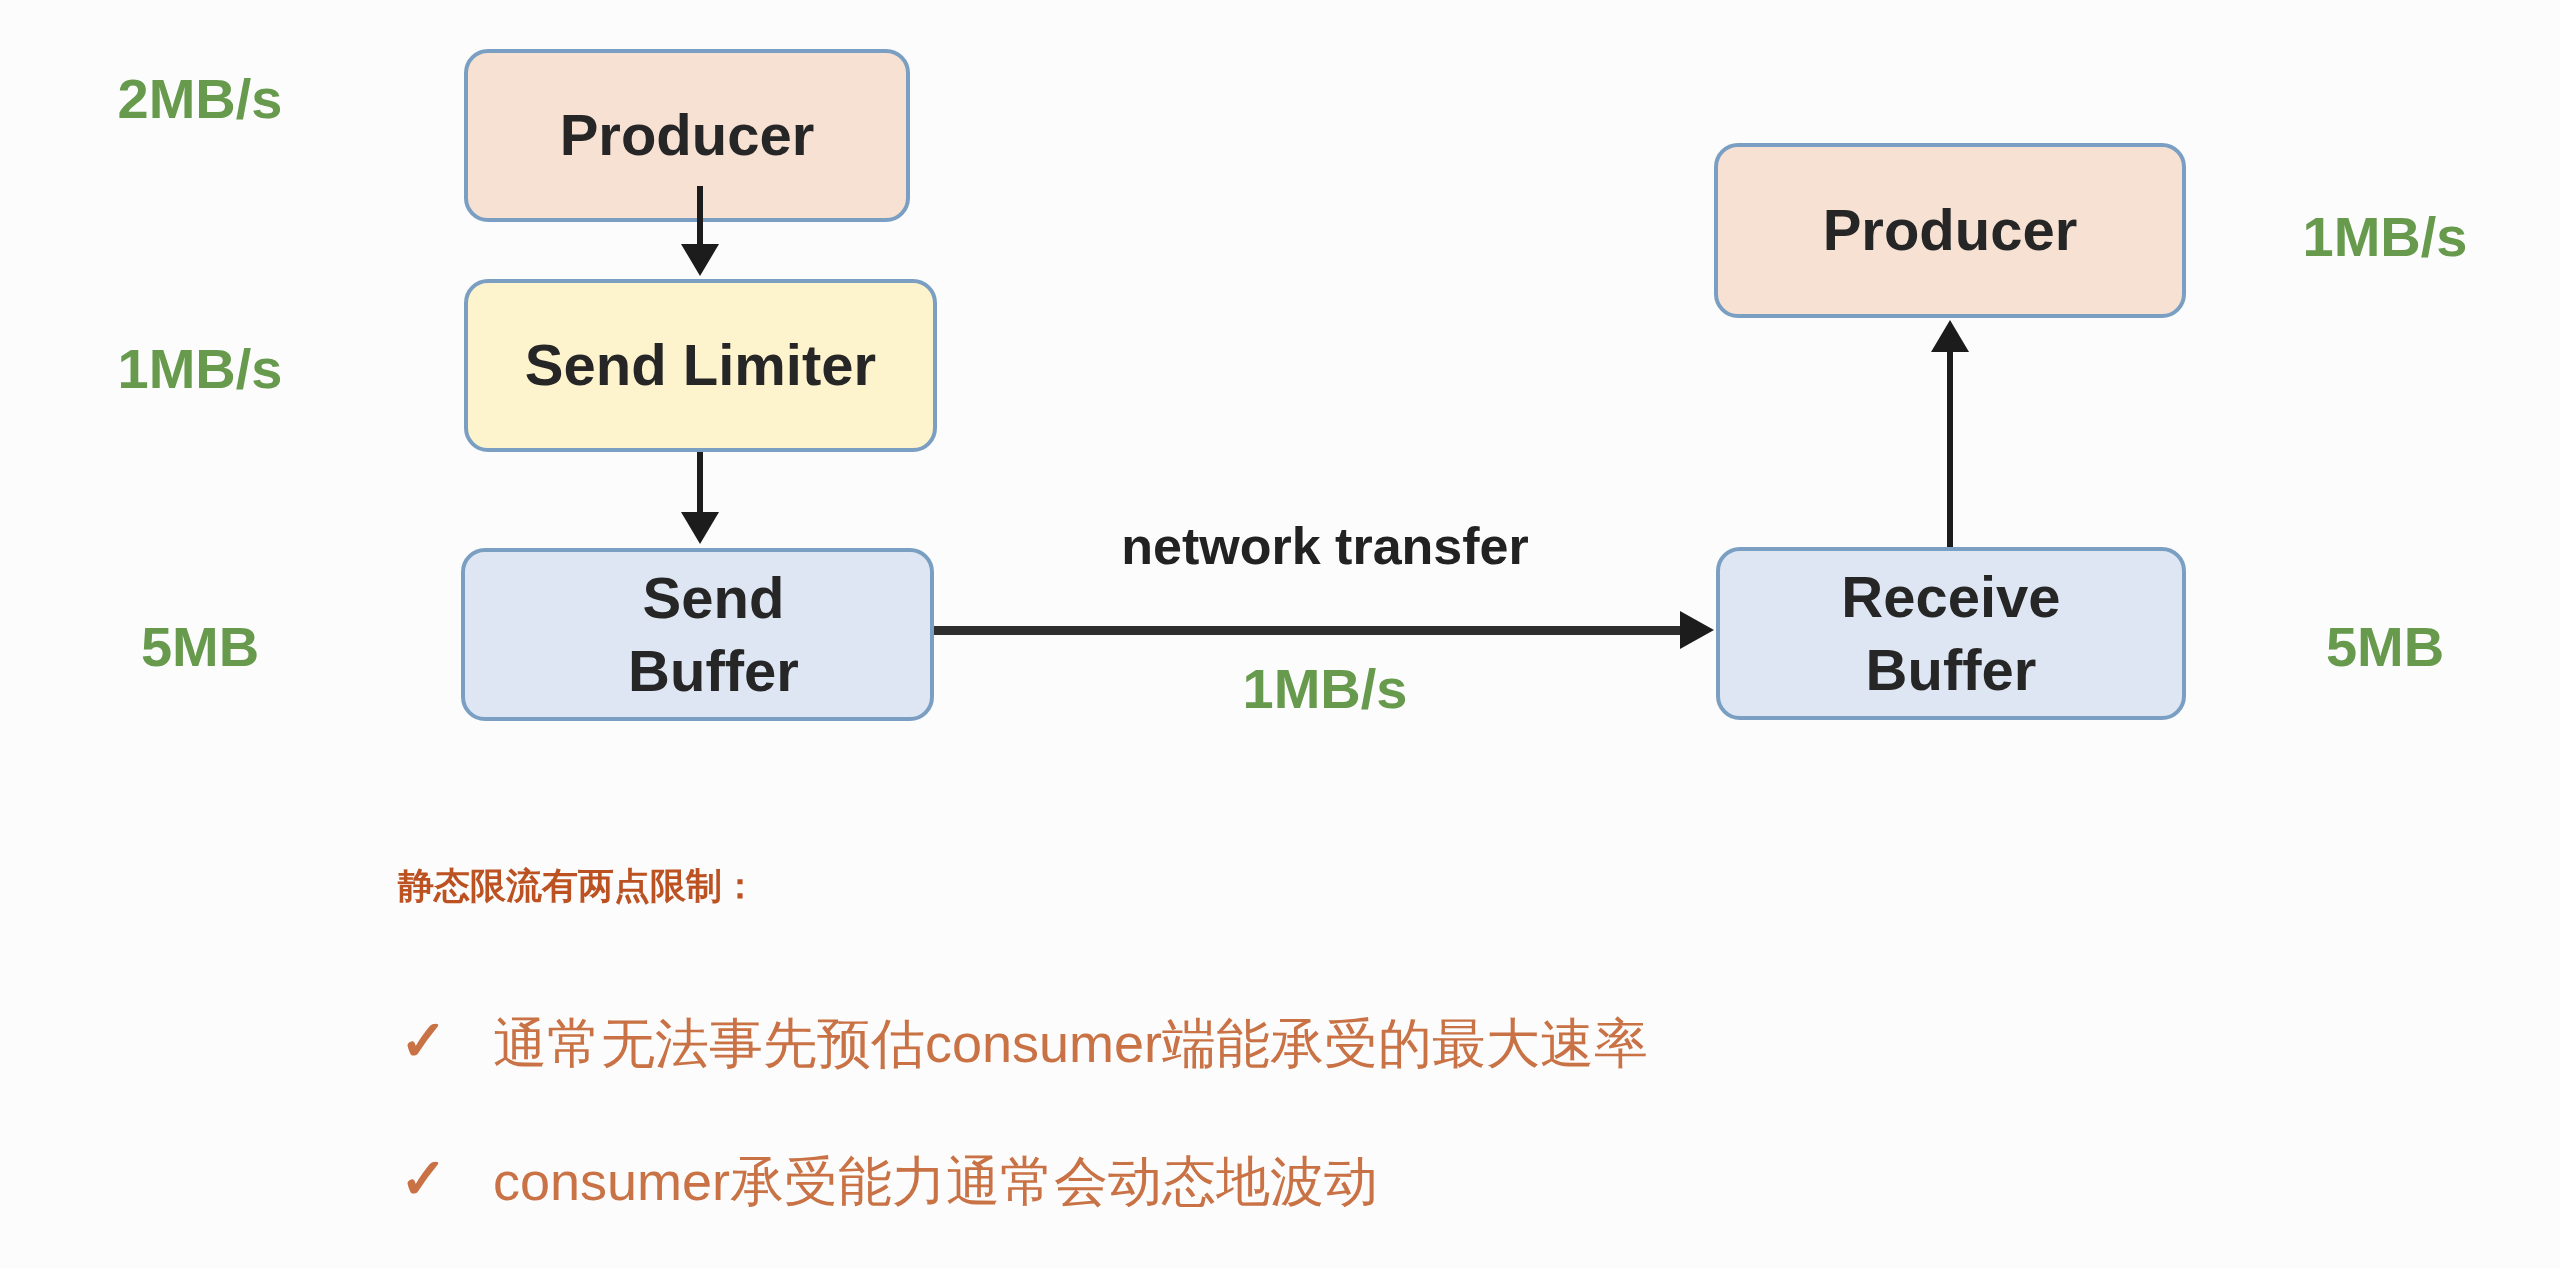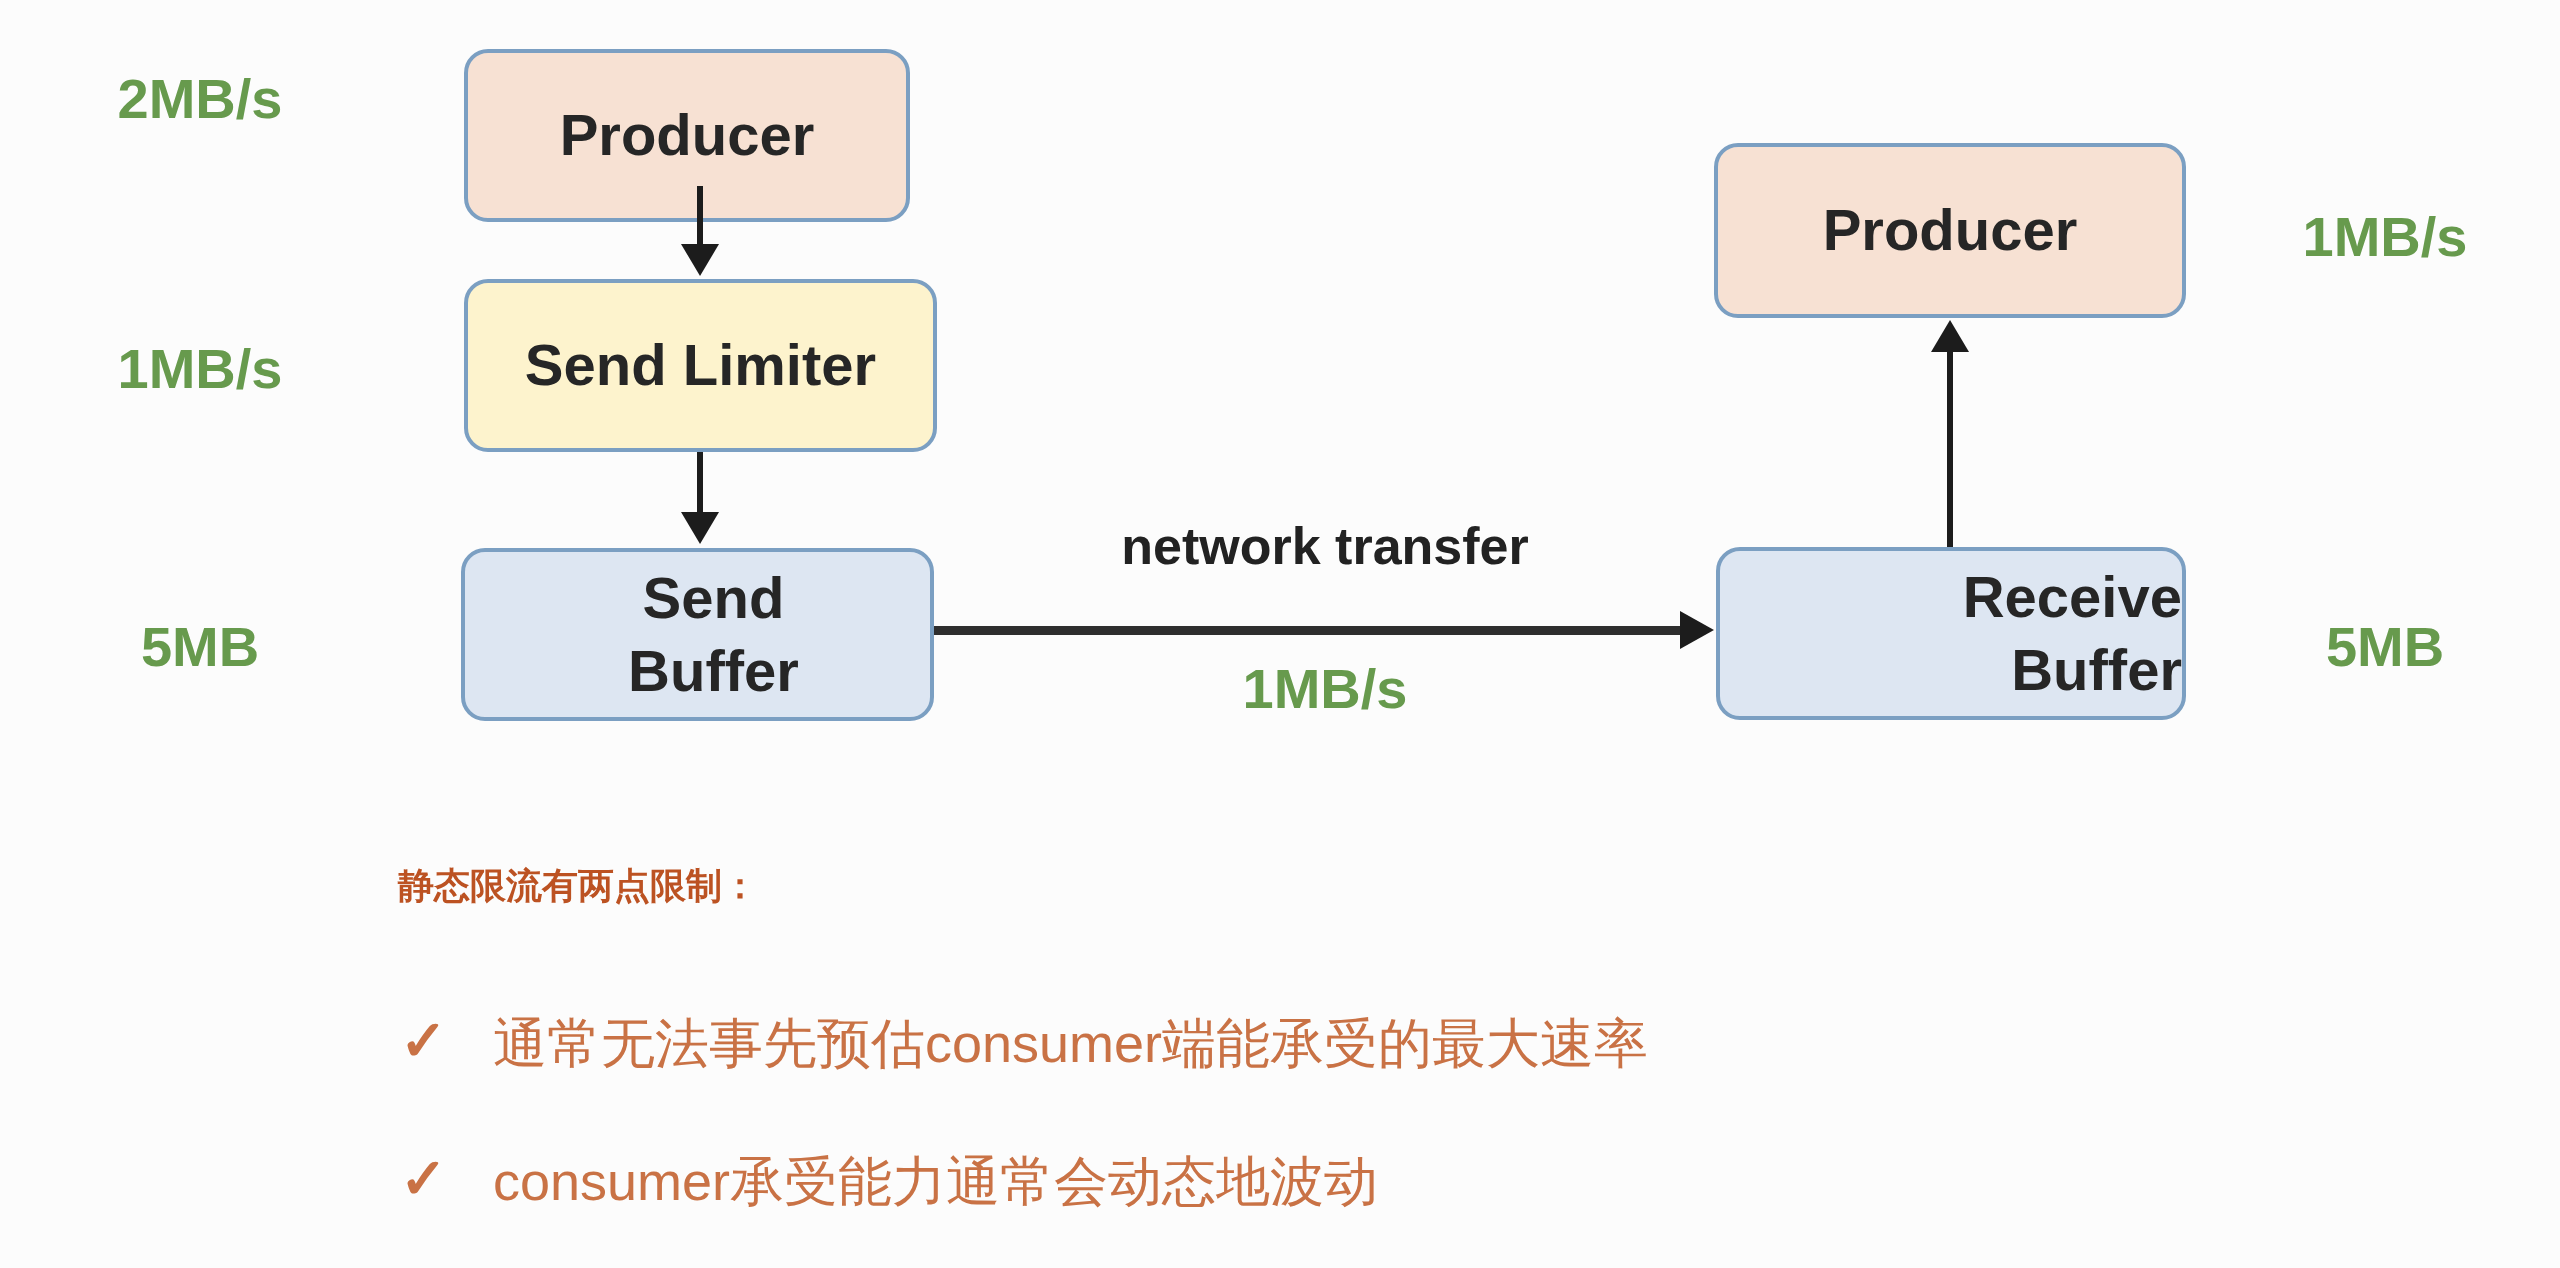--- a/index.html
+++ b/index.html
@@ -29,21 +29,21 @@
     font-size: 58px;
     font-weight: 600;
     color: #262626;
     line-height: 1.25;
     text-align: center;
   }
   .node-producer   { left: 464px;  top: 13px;  width: 446px; height: 173px; background: #f7e1d3; margin-top: 36px; }
   .node-limiter    { left: 464px;  top: 279px; width: 473px; height: 173px; background: #fdf3cd; }
   .node-sendbuf    { left: 461px;  top: 548px; width: 473px; height: 173px; background: #dde6f2; padding-left: 32px; }
   .node-consumer   { left: 1714px; top: 143px; width: 472px; height: 175px; background: #f7e1d3; }
-  .node-recvbuf    { left: 1716px; top: 547px; width: 470px; height: 173px; background: #dde6f2; align-items: flex-end; }
+  .node-recvbuf    { left: 1716px; top: 547px; width: 470px; height: 173px; background: #dde6f2; }
 
   
   .rate {
     position: absolute;
     width: 300px;
     text-align: center;
     font-size: 56px;
     font-weight: 600;
     color: #679a4d;
     white-space: nowrap;

